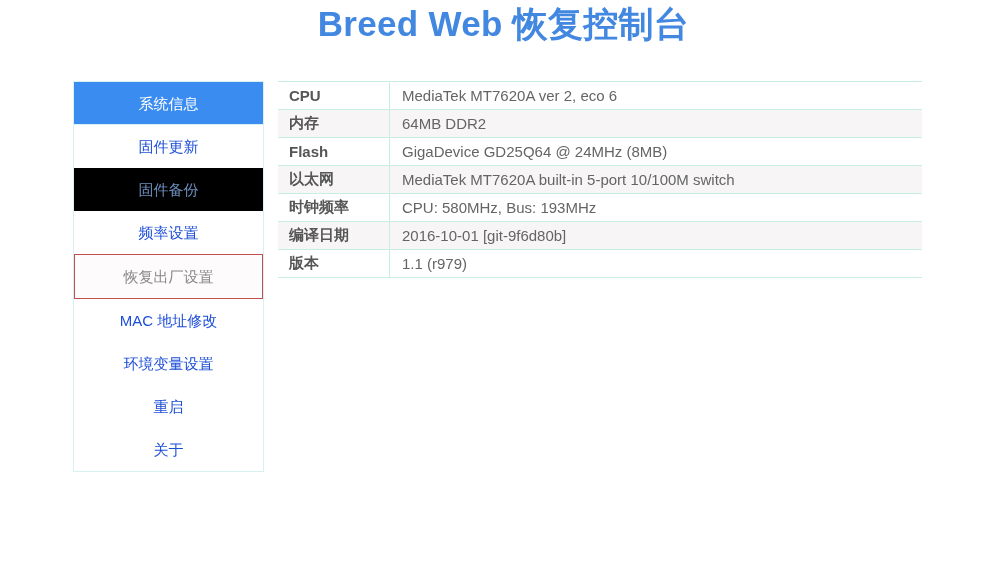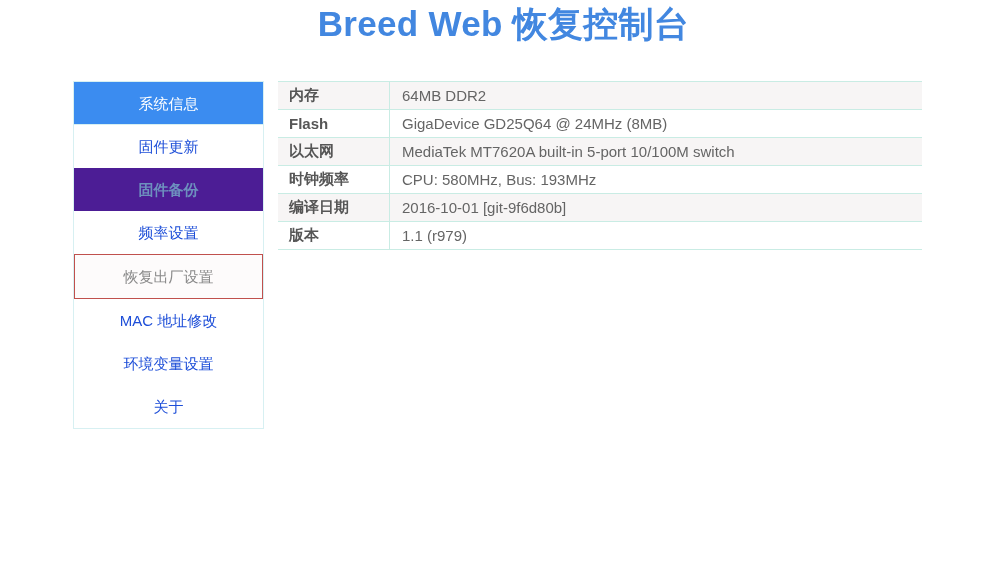--- a/index.html
+++ b/index.html
@@ -59,23 +59,22 @@
     white-space: nowrap;
     overflow: hidden;
   }
   .nav-item.active {
     background: #3b8cf0;
     color: #ffffff;
     font-weight: normal;
     border-bottom: 1px solid #d7f0f2;
   }
   .nav-item.hovered {
-    background: #4c1d95;
+    background: #000000;
     color: #6d8fbe;
-    font-weight: bold;
   }
   .nav-item.focused {
     border: 1px solid #c0504d;
     background: #fdfbfb;
     color: #8a8a8a;
     height: 45px;
     line-height: 43px;
   }
 
   
@@ -124,25 +123,30 @@
   <div class="page-title">Breed Web 恢复控制台</div>
 
   <nav class="sidebar" id="sidebar">
       <div class="nav-item active"><span>系统信息</span></div>
       <div class="nav-item"><span>固件更新</span></div>
       <div class="nav-item hovered"><span>固件备份</span></div>
       <div class="nav-item"><span>频率设置</span></div>
       <div class="nav-item focused"><span>恢复出厂设置</span></div>
       <div class="nav-item"><span>MAC 地址修改</span></div>
       <div class="nav-item"><span>环境变量设置</span></div>
+      <div class="nav-item"><span>重启</span></div>
       <div class="nav-item"><span>关于</span></div>
     </nav>
 
   <table class="info-table">
     <tbody id="info-body">
+        <tr>
+          <td class="key">CPU</td>
+          <td class="val">MediaTek MT7620A ver 2, eco 6</td>
+        </tr>
         <tr class="alt">
           <td class="key">内存</td>
           <td class="val">64MB DDR2</td>
         </tr>
         <tr>
           <td class="key">Flash</td>
           <td class="val">GigaDevice GD25Q64 @ 24MHz (8MB)</td>
         </tr>
         <tr class="alt">
           <td class="key">以太网</td>

